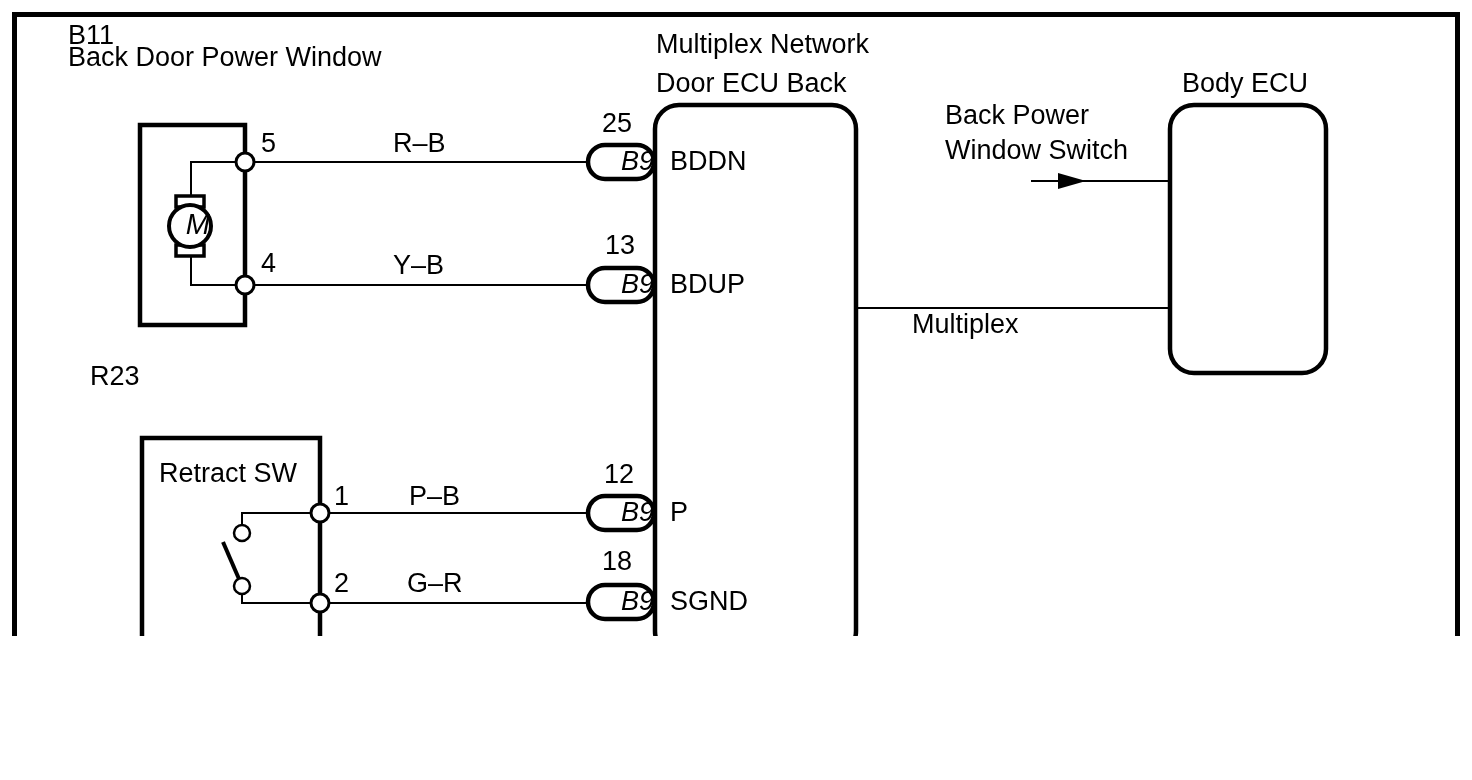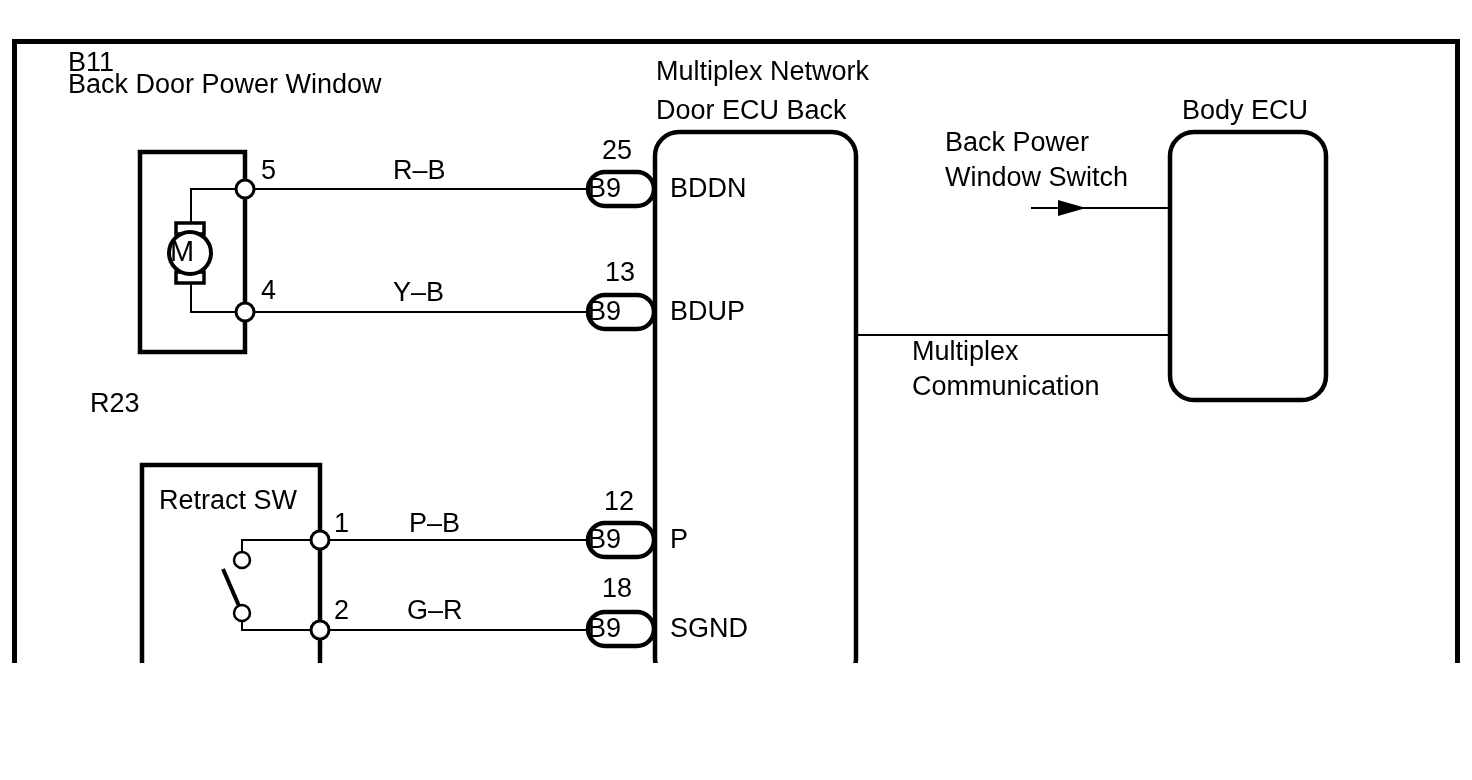--- a/index.html
+++ b/index.html
@@ -4,40 +4,39 @@
 <style>
   html, body { margin: 0; padding: 0; background: #ffffff; }
   .canvas {
     position: relative;
     width: 1472px;
     height: 636px;
     background: #ffffff;
     font-family: "Liberation Sans", sans-serif;
     color: #000000;
     overflow: hidden;
-    margin-top: 27px;
   }
   .linework { position: absolute; left: 0; top: 0; }
   .linework * { stroke: #000000; fill: none; stroke-linecap: butt; }
   .wfill   { fill: #ffffff; }
   .filled  { fill: #000000; stroke: none; }
   .s2  { stroke-width: 2;   }
   .s25 { stroke-width: 2.5; }
   .s3  { stroke-width: 3;   }
   .s35 { stroke-width: 3.5; }
   .s4  { stroke-width: 4;   }
   .s45 { stroke-width: 4.5; }
   .s5  { stroke-width: 5;   }
   .lbl {
     position: absolute;
     font-size: 27px;
     line-height: 1;
     white-space: nowrap;
   }
-  .ctr   { text-align: left; }
+  .ctr   { text-align: right; font-style: italic; }
   .small { font-size: 20px; }
   .motor-m { font-size: 29px; }
 </style>
 </head>
 <body>
 
 <div class="canvas">
 
   <svg class="linework" width="1472" height="780" viewBox="0 0 1472 780">
 
@@ -105,21 +104,20 @@
   <div class="lbl" style="left:656px; top:70px">Door ECU Back</div>
   <div class="lbl" style="left:670px; top:148px">BDDN</div>
   <div class="lbl" style="left:670px; top:271px">BDUP</div>
   <div class="lbl" style="left:670px; top:499px">P</div>
   <div class="lbl" style="left:670px; top:588px">SGND</div>
 
   <div class="lbl" style="left:1182px; top:70px">Body ECU</div>
   <div class="lbl" style="left:945px; top:102px">Back Power</div>
   <div class="lbl" style="left:945px; top:137px">Window Switch</div>
   <div class="lbl" style="left:912px; top:311px">Multiplex</div>
-  <div class="lbl" style="left:912px; top:346px">Communication</div>
 
   <div class="lbl" style="left:90px; top:363px">R23</div>
   <div class="lbl" style="left:159px; top:460px">Retract SW</div>
   <div class="lbl" style="left:334px; top:483px">1</div>
   <div class="lbl" style="left:334px; top:570px">2</div>
 
   <div class="lbl small" style="left:57px; top:734px">Y</div>
   <div class="lbl small" style="left:1374px; top:732px">B62906</div>
 
 </div>

